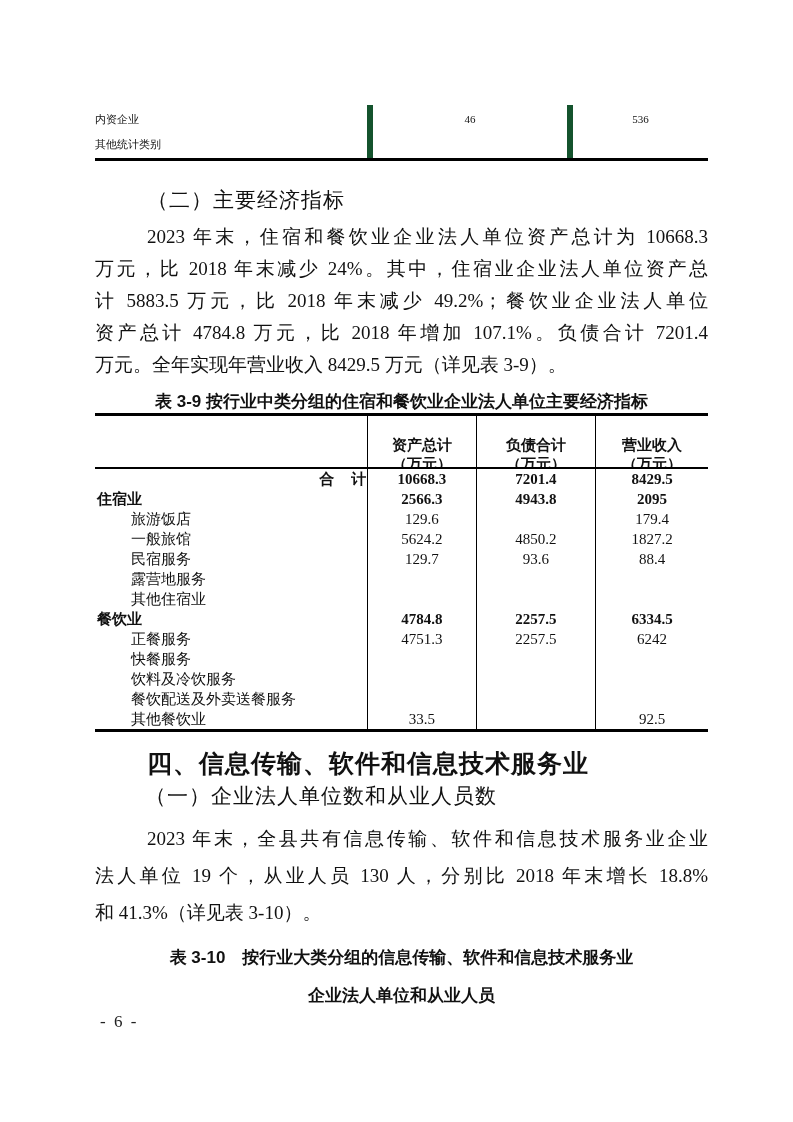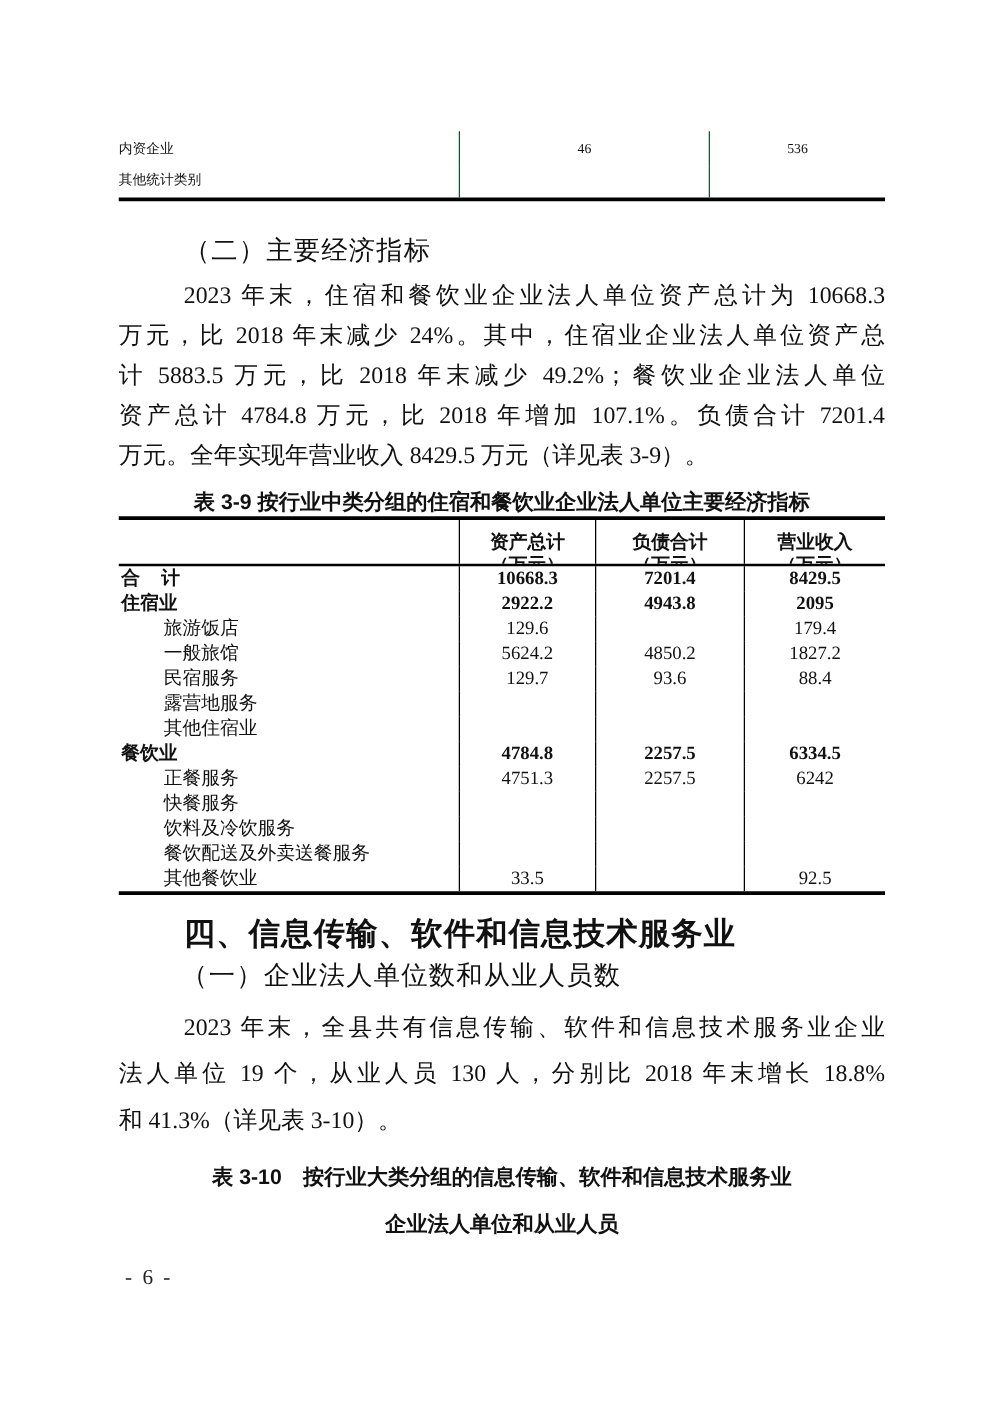--- a/index.html
+++ b/index.html
@@ -10,21 +10,21 @@
     color: #111; font-family: "Liberation Serif", "DejaVu Serif", serif;
   }
   .content { position: absolute; left: 95px; top: 0; width: 613px; }
 
   
   .frag { margin-top: 105px; border-bottom: 3px solid #000; font-size: 11px; }
   .frag-row { display: grid; grid-template-columns: 44.4% 32.6% 23%; }
   .frag-row.r1 { height: 28px; line-height: 28px; }
   .frag-row.r2 { height: 25px; line-height: 22px; }
   .frag-cell { overflow: hidden; }
-  .frag-cell.num { text-align: center; border-left: 1px solid #14532d; }
+  .frag-cell.num { text-align: center; border-left: 6px solid #14532d; }
 
   
   .h-kai {
     margin-top: 26px; padding-left: 52px; font-size: 21px; line-height: 26px;
     font-family: "Liberation Serif", "DejaVu Serif", serif; letter-spacing: 1px;
   }
   .h-section {
     margin-top: 16px; padding-left: 52px; font-size: 25px; line-height: 30px;
     font-weight: bold; letter-spacing: 1px;
     font-family: "Liberation Sans", "DejaVu Sans", sans-serif;
@@ -43,25 +43,25 @@
   .tbl-title {
     margin-top: 11px; text-align: center; font-size: 17px; font-weight: bold;
     font-family: "Liberation Sans", "DejaVu Sans", sans-serif; line-height: 20px;
   }
   .t39 { margin-top: 1px; border-top: 3px solid #000; border-bottom: 3px solid #000; font-size: 15px; }
   .t39-row { display: grid; grid-template-columns: 44.4% 17.7% 19.5% 18.4%; }
   .t39-row .cell { overflow: hidden; }
   .t39-row .cell + .cell { border-left: 1px solid #000; text-align: center; }
   .t39-head { border-bottom: 2px solid #000; font-weight: bold;
     font-family: "Liberation Sans", "DejaVu Sans", sans-serif; }
-  .t39-head .cell { height: 35px; padding-top: 8px; }
+  .t39-head .cell { height: 51px; padding-top: 19px; }
   .t39-head .cell div { line-height: 19px; }
   .t39-body .t39-row .cell { height: 20px; line-height: 20px; }
   .lbl { padding-left: 2px; }
-  .lbl.center { text-align: left; font-weight: bold; letter-spacing: 1px; }
+  .lbl.center { text-align: right; font-weight: bold; letter-spacing: 1px; }
   .lbl.group { font-weight: bold; font-family: "Liberation Sans", "DejaVu Sans", sans-serif; }
   .lbl.sub { padding-left: 36px; }
   .t39-row.bold .cell { font-weight: bold; }
 
   
   .t310-t1 { margin-top: 17px; }
   .t310-t2 { margin-top: 18px; }
 
   
   .pageno {
@@ -122,21 +122,21 @@
 
       <div class="t39-body">
         <div class="t39-row bold">
           <div class="cell lbl center">合　计</div>
           <div class="cell">10668.3</div>
           <div class="cell">7201.4</div>
           <div class="cell">8429.5</div>
         </div>
         <div class="t39-row bold">
           <div class="cell lbl group">住宿业</div>
-          <div class="cell">2922.2</div>
+          <div class="cell">2566.3</div>
           <div class="cell">4943.8</div>
           <div class="cell">2095</div>
         </div>
         <div class="t39-row">
           <div class="cell lbl sub">旅游饭店</div>
           <div class="cell">129.6</div>
           <div class="cell"></div>
           <div class="cell">179.4</div>
         </div>
         <div class="t39-row">

